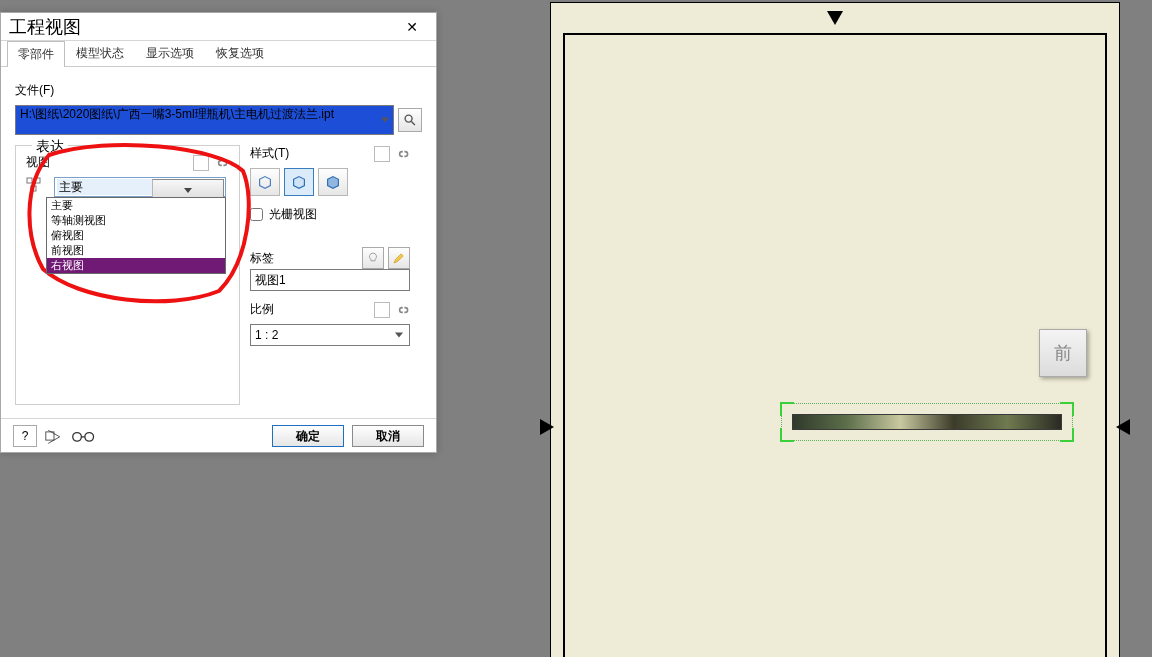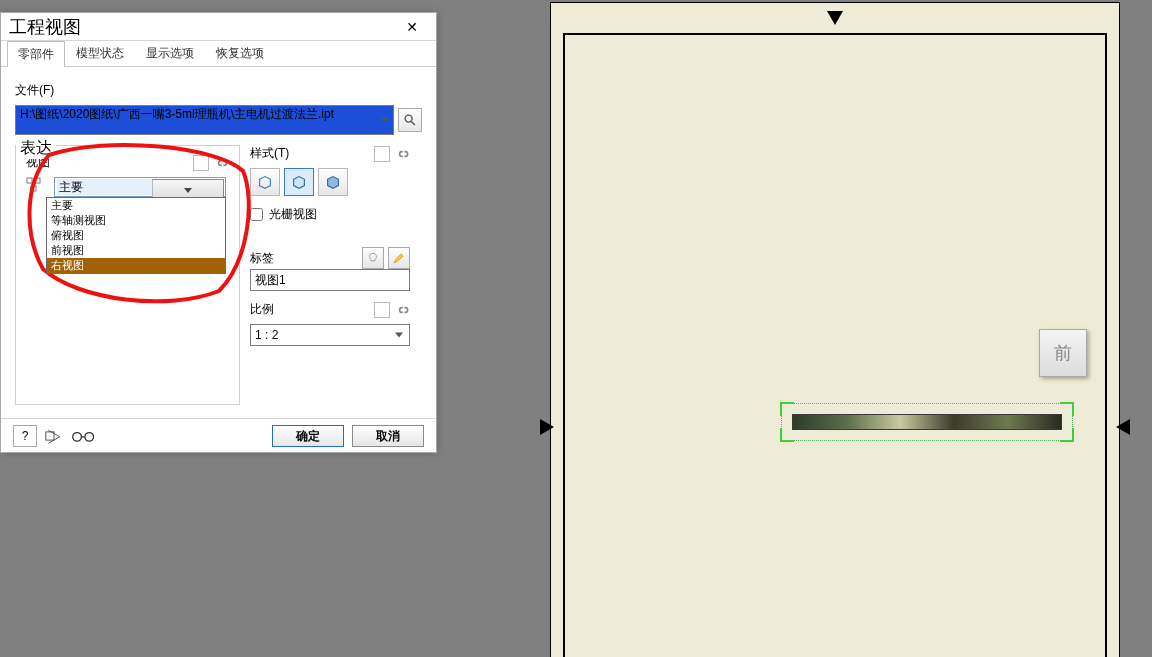--- a/index.html
+++ b/index.html
@@ -38,36 +38,36 @@
 
 .lbl { color:#000; margin:4px 0 6px; }
 .file-row { display:flex; gap:4px; align-items:center; margin-bottom:10px; }
 .file-input { flex:1; height:30px; border:1px solid #7A7A7A; padding:0 18px 0 4px; font-size:11px; color:#000; background:#1d4ed8; position:relative; }
 .dd-caret { position:absolute; right:4px; top:50%; transform:translateY(-50%); width:0;height:0;border-left:4px solid transparent;border-right:4px solid transparent;border-top:5px solid #555; }
 .iconbtn { width:24px; height:24px; border:1px solid #A9A9A9; background:linear-gradient(#FEFEFE,#E6E6E6); display:flex; align-items:center; justify-content:center; }
 .iconbtn svg { width:14px; height:14px; }
 
 .columns { display:flex; gap:10px; }
 .fieldset { border:1px solid #CFCFCF; padding:8px 10px 10px; position:relative; }
-.fieldset .legend { position:absolute; top:-8px; left:0; background:#FFF; padding:0 4px; font-size:16px; color:#000; }
+.fieldset .legend { position:absolute; top:-8px; left:16px; background:#FFF; padding:0 4px; font-size:14px; color:#000; }
 .col-left { width:225px; height:260px; }
 .col-right { width:160px; height:260px; }
 
 .row { display:flex; align-items:center; justify-content:space-between; margin-bottom:6px; }
 .row .lab { color:#000; }
 
 
 .combo-wrap { position:relative; width:180px;padding-left:8px; }
 .combo { width:100%; height:20px; border:1px solid #7A9FCB; background:#FFF; position:relative; }
 .combo .sel { position:absolute; left:2px; right:18px; top:1px; bottom:1px; background:#E6F0FA; padding:0 2px; line-height:16px; color:#000; }
 .combo .btn { position:absolute; right:1px; top:1px; bottom:1px; width:16px; background:linear-gradient(#F7F7F7,#DDD); border-left:1px solid #B7B7B7; display:flex; align-items:center; justify-content:center; }
 .combo .btn::after { content:""; width:0;height:0;border-left:4px solid transparent;border-right:4px solid transparent;border-top:5px solid #444; }
 .dropdown { position:absolute; left:0; top:20px; width:100%; border:1px solid #6A6A6A; background:#FFF; z-index:5; }
 .dropdown div { padding:1px 4px; font-size:11px; line-height:13px; color:#000; }
-.dropdown div.hi { background:#a16207; color:#FFF; }
+.dropdown div.hi { background:#701a75; color:#FFF; }
 
 .style-btns { display:flex; gap:4px; margin:4px 0 10px; }
 .style-btns .sbtn { width:30px; height:28px; border:1px solid #B7B7B7; background:linear-gradient(#FEFEFE,#E6E6E6); display:flex; align-items:center; justify-content:center; }
 .style-btns .sbtn.active { border-color:#3A7DBE; background:#DCEBF9; }
 
 .chk { display:flex; align-items:center; gap:6px; margin-bottom:24px; }
 .chk input { width:13px; height:13px; margin:0; }
 
 .tag-row { display:flex; align-items:center; justify-content:space-between; margin-bottom:0; }
 .smallbtns { display:flex; gap:4px; }

